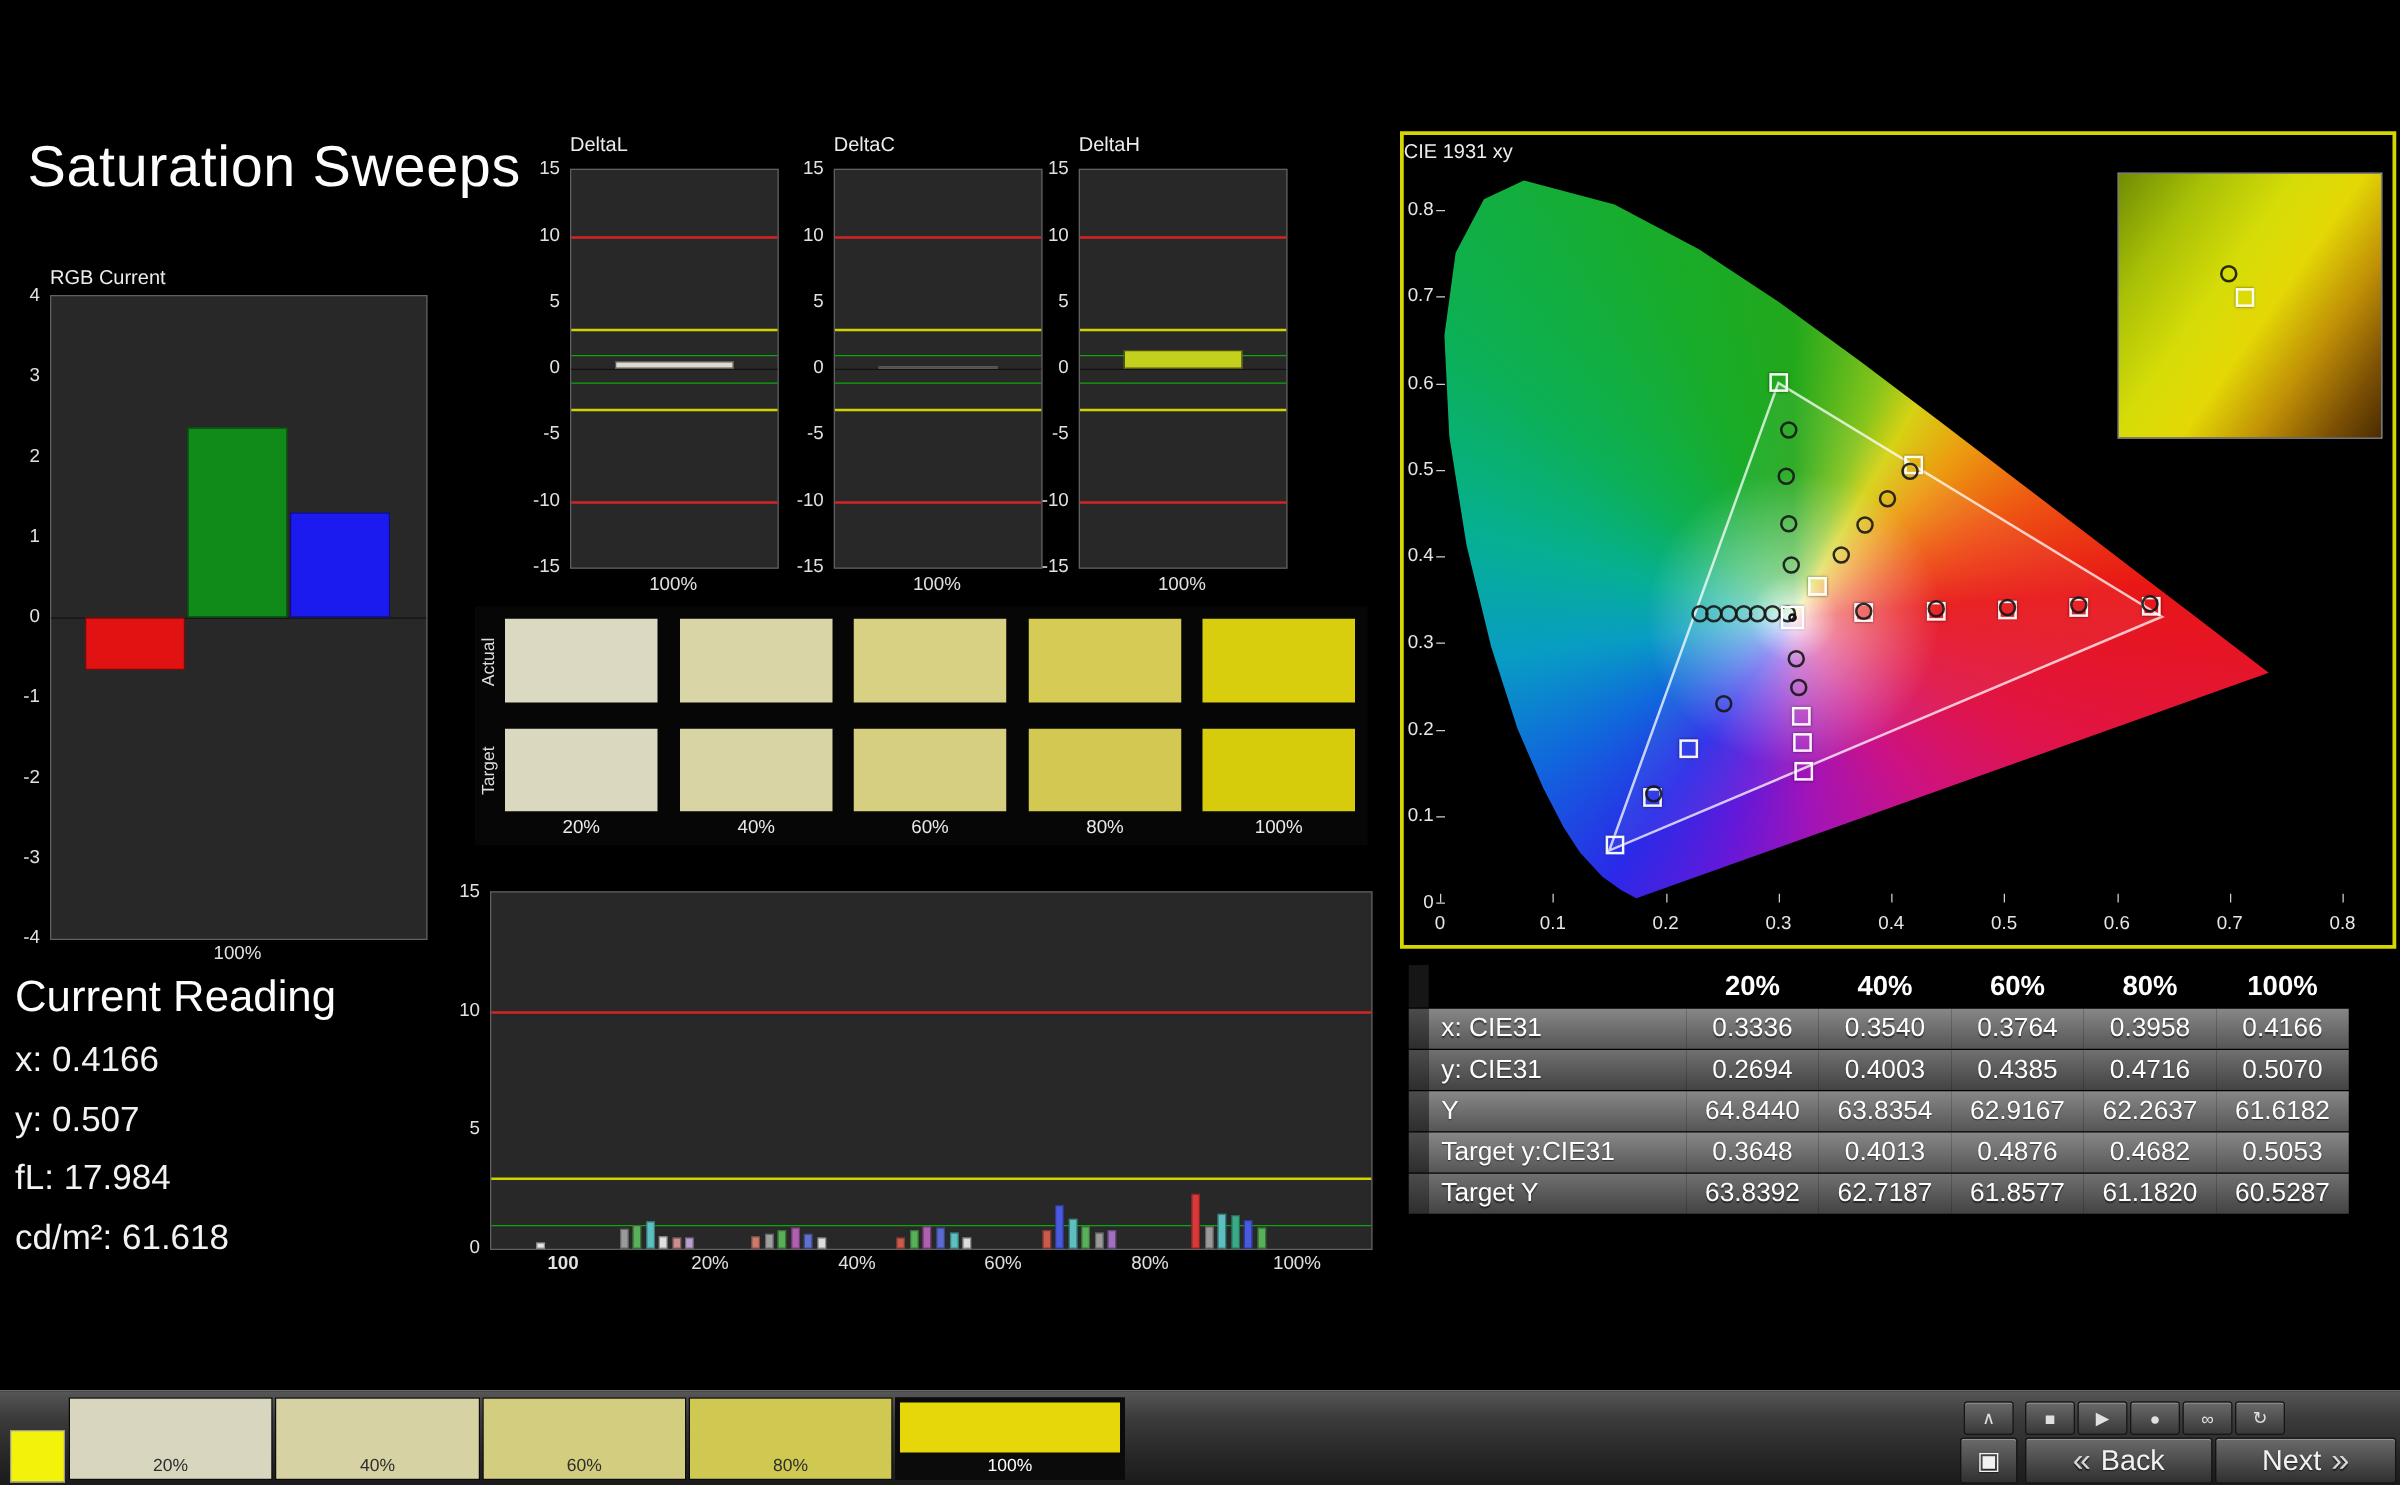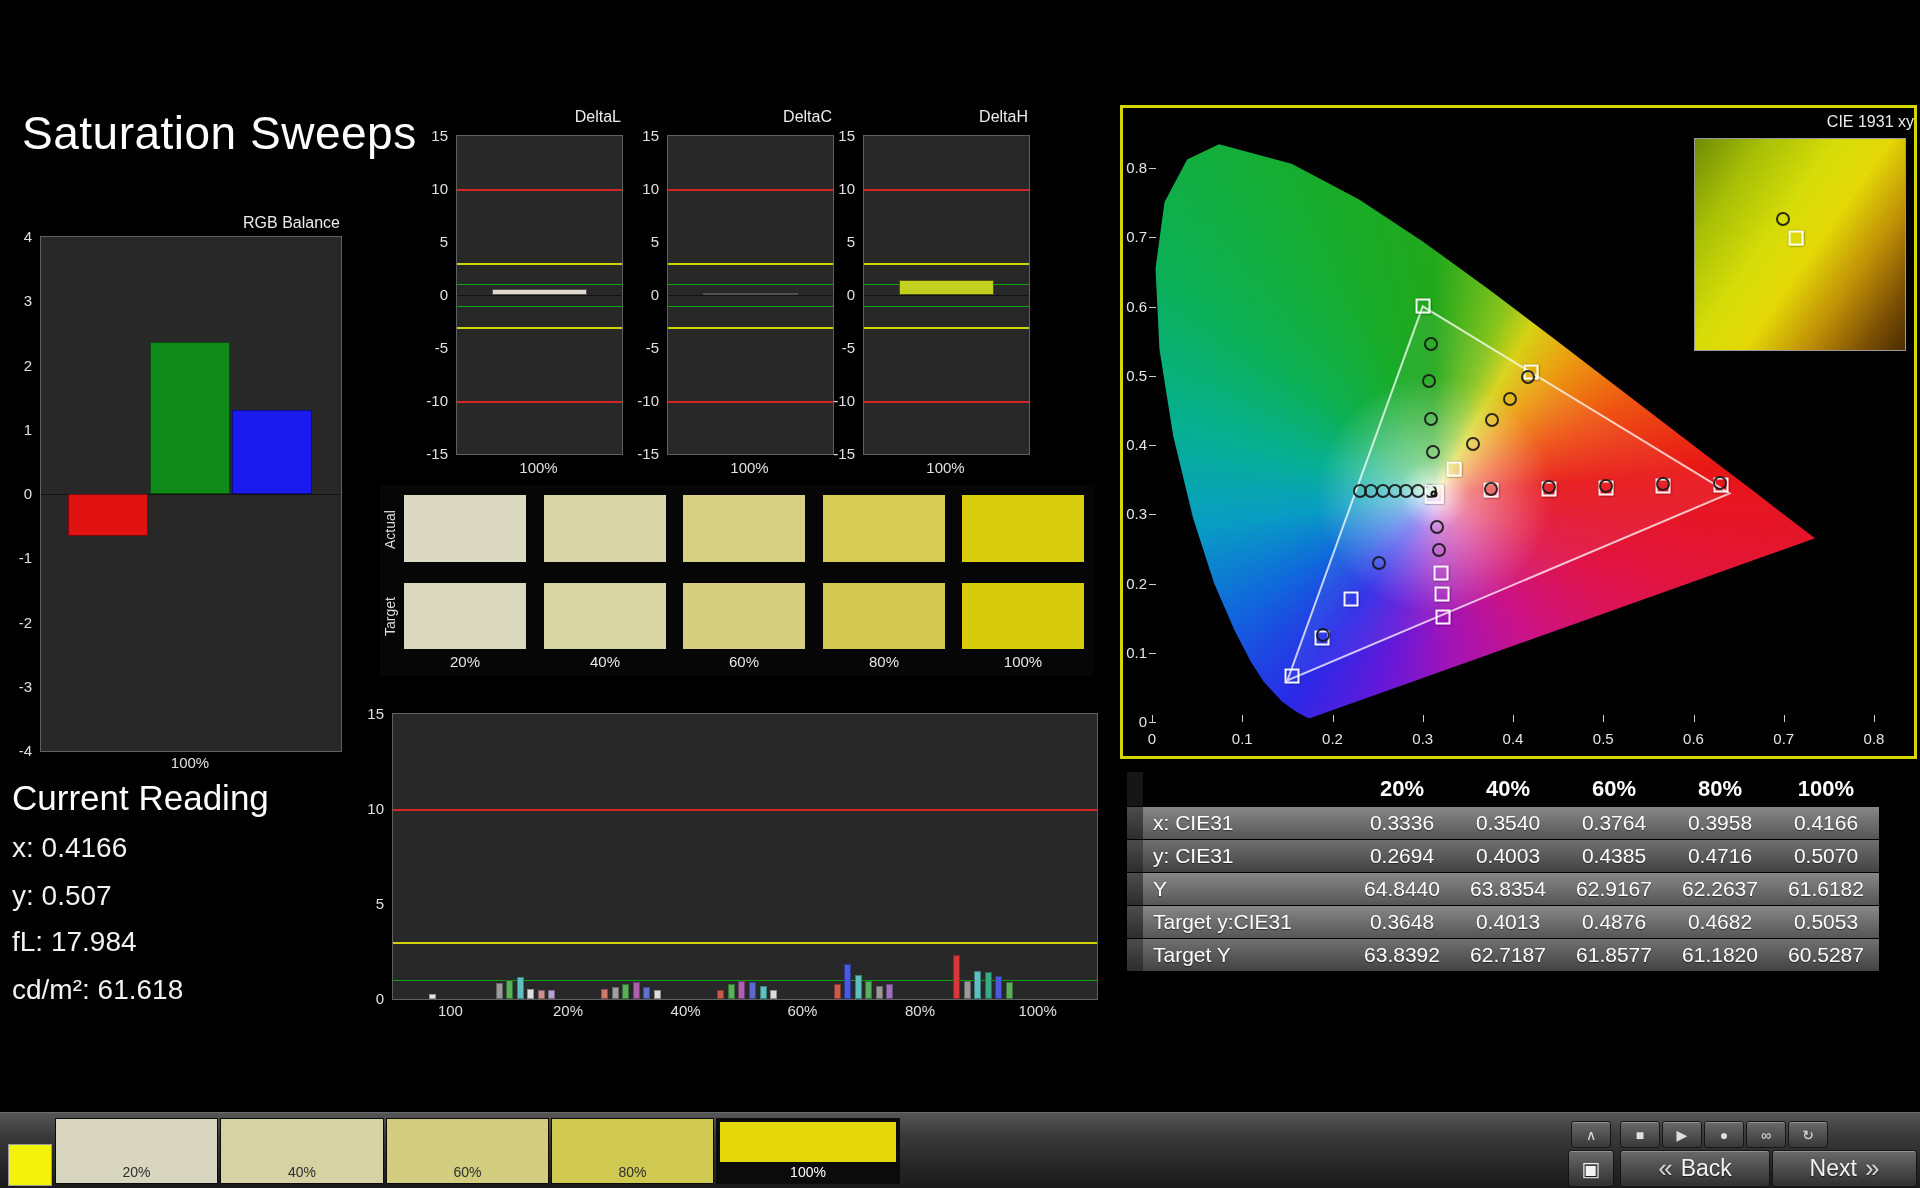--- a/index.html
+++ b/index.html
@@ -2,21 +2,21 @@
 <html><head>
 <meta charset="utf-8">
 <style>
   html,body{margin:0;padding:0;background:#000;}
   .screen{position:relative;width:1920px;height:1188px;background:#000;overflow:hidden;
           font-family:"Liberation Sans","DejaVu Sans",sans-serif;color:#eee;}
 
   .page-title{position:absolute;left:22px;top:106px;font-size:46px;font-weight:400;color:#fdfdfd;letter-spacing:.5px;}
 
   .chart{position:absolute;}
-  .chart-title{position:absolute;text-align:right;font-size:16px;color:#ececec;}
+  .chart-title{position:absolute;text-align:left;font-size:16px;color:#ececec;}
   .xlabel{position:absolute;text-align:center;font-size:15px;color:#e0e0e0;}
   .plot{position:absolute;background:#282828;border:1px solid #606060;box-sizing:content-box;overflow:visible;}
   .yticks{position:absolute;}
   .ytick{position:absolute;right:4px;transform:translateY(-50%);font-size:15px;color:#e0e0e0;white-space:nowrap;}
   .xtick{position:absolute;width:40px;text-align:center;font-size:15px;color:#e0e0e0;top:0;}
 
   .hline{position:absolute;left:0;right:0;}
   .hline.red{height:2px;background:#d42424;}
   .hline.yellow{height:2px;background:#d2d200;}
   .hline.green{height:1px;background:#0da50d;}
@@ -96,21 +96,21 @@
   .chev{font-size:26px;color:#d6d6d6;}
 </style>
 </head>
 <body>
 
 <div class="screen">
 
   <div class="page-title">Saturation Sweeps</div>
 
   <div class="chart" style="left:0;top:214px;width:350px;height:566px;">
-    <div class="chart-title" style="left:40px;top:0;width:300px;">RGB Balance</div>
+    <div class="chart-title" style="left:40px;top:0;width:300px;">RGB Current</div>
     <div class="yticks" style="left:0;top:22px;width:36px;height:514px;">
         <div class="ytick" style="top: 0px;">4</div>
         <div class="ytick" style="top: 64.25px;">3</div>
         <div class="ytick" style="top: 128.5px;">2</div>
         <div class="ytick" style="top: 192.75px;">1</div>
         <div class="ytick" style="top: 257px;">0</div>
         <div class="ytick" style="top: 321.25px;">-1</div>
         <div class="ytick" style="top: 385.5px;">-2</div>
         <div class="ytick" style="top: 449.75px;">-3</div>
         <div class="ytick" style="top: 514px;">-4</div>
@@ -251,21 +251,21 @@
         <div class="debar" style="left: 482.76px; height: 13.3px; background: rgb(154, 154, 154);"></div>
         <div class="debar" style="left: 493.32px; height: 15.2px; background: rgb(160, 112, 192);"></div>
         <div class="debar" style="left: 560.2px; height: 43.7px; background: rgb(216, 56, 56);"></div>
         <div class="debar" style="left: 570.76px; height: 18.05px; background: rgb(154, 154, 154);"></div>
         <div class="debar" style="left: 581.32px; height: 28.5px; background: rgb(92, 192, 192);"></div>
         <div class="debar" style="left: 591.88px; height: 26.98px; background: rgb(56, 170, 136);"></div>
         <div class="debar" style="left: 602.44px; height: 22.8px; background: rgb(74, 90, 224);"></div>
         <div class="debar" style="left: 613px; height: 17.48px; background: rgb(88, 176, 88);"></div>
       </div>
     <div class="xticks" style="position:absolute;left:30px;top:310px;width:704px;height:20px;">
-        <div class="xtick" style="left: 38.432px;">100</div>
+        <div class="xtick" style="left: 38.432px; font-weight: bold;">100</div>
         <div class="xtick" style="left: 156px;">20%</div>
         <div class="xtick" style="left: 273.568px;">40%</div>
         <div class="xtick" style="left: 390.432px;">60%</div>
         <div class="xtick" style="left: 508px;">80%</div>
         <div class="xtick" style="left: 625.568px;">100%</div>
       </div>
   </div>
 
   <div class="cie-panel">
     <div class="chart-title" style="left:0;top:5px;width:100%;">CIE 1931 xy</div>

